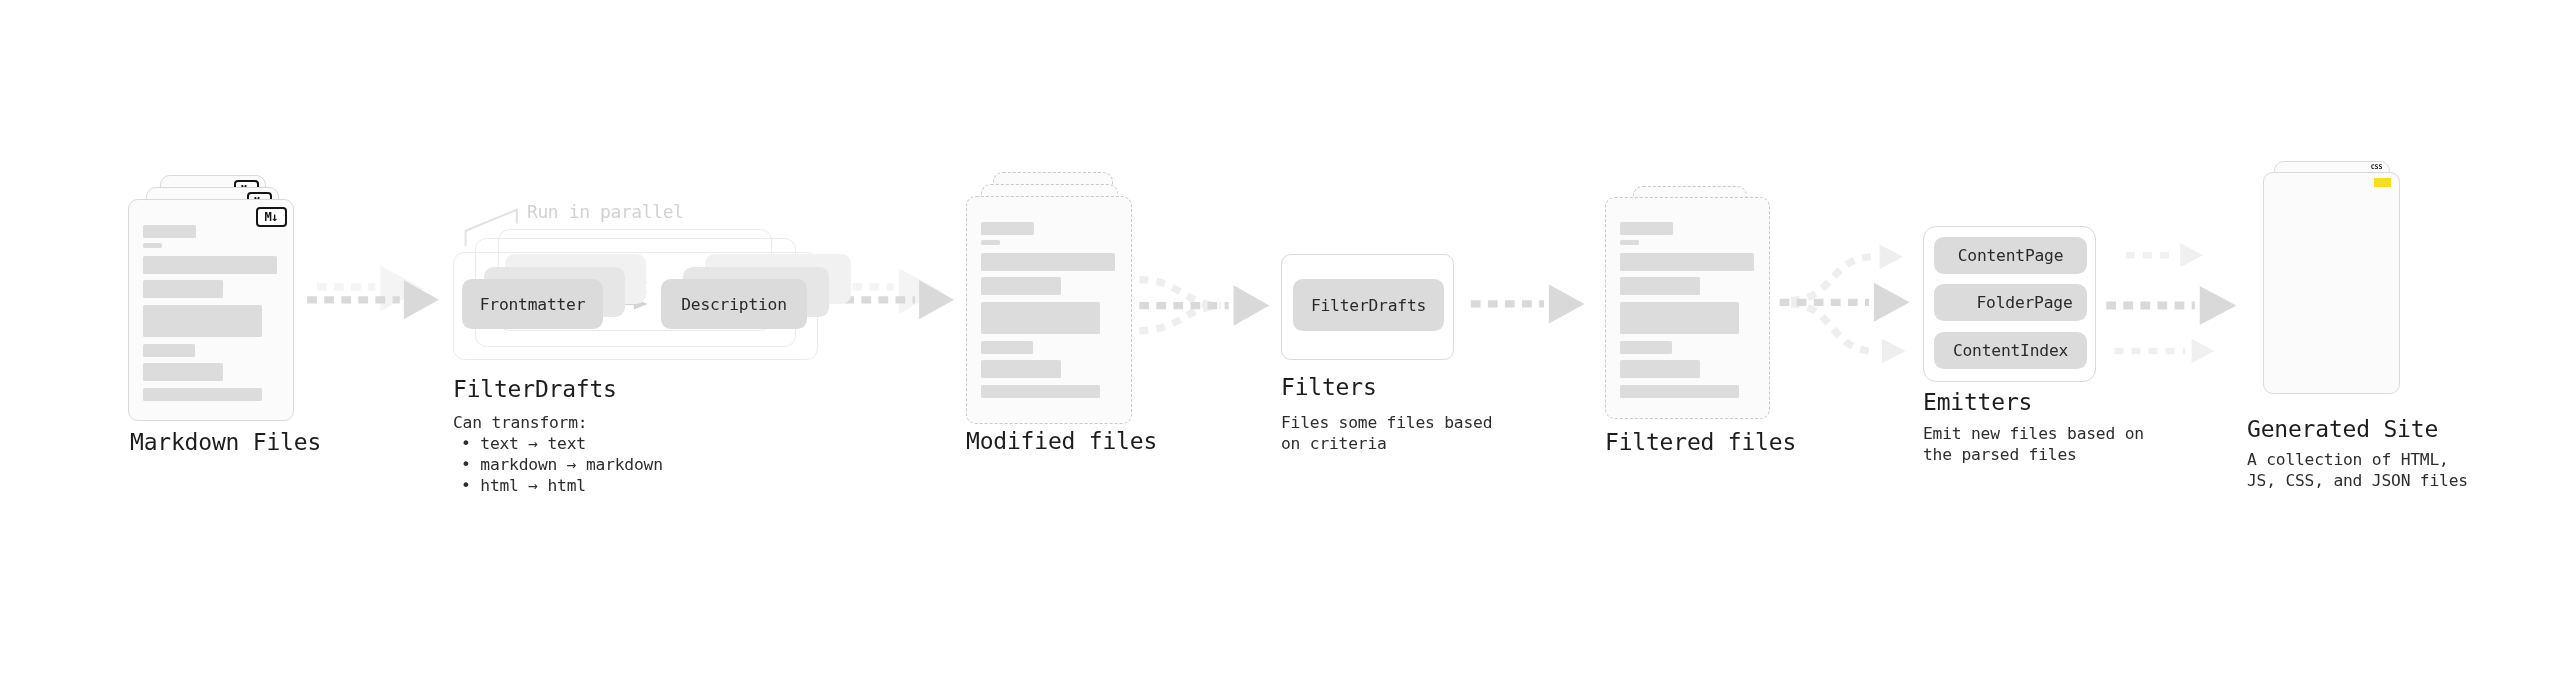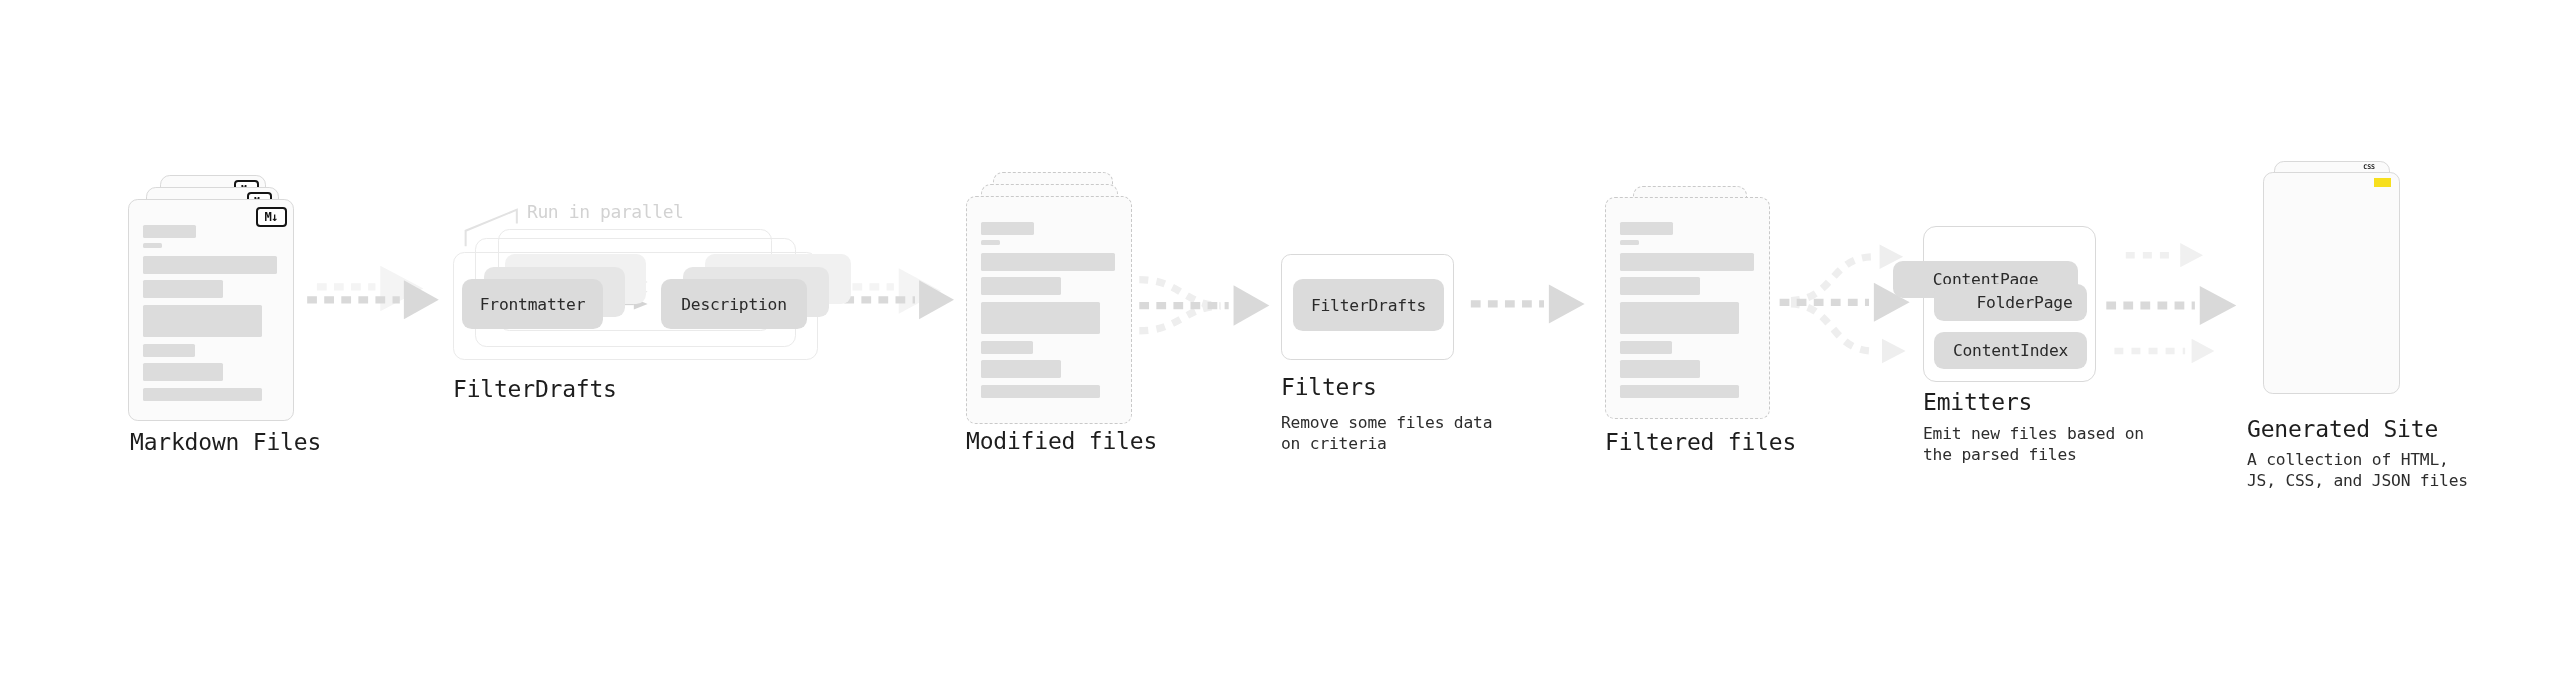--- a/index.html
+++ b/index.html
@@ -24,21 +24,21 @@
   .b6{top:119px;width:52px;height:13px;}
   .b7{top:138px;width:80px;height:18px;}
   .b8{top:163px;width:119px;height:13px;}
 
   
   .md-badge{position:absolute;right:6.5px;top:6.5px;width:31px;height:20.3px;background:#ffffff;
     border:2.4px solid #151515;border-radius:4.1px;display:flex;align-items:center;justify-content:center;
     font-weight:bold;font-size:12.2px;letter-spacing:-0.8px;color:#151515;}
   .md-badge.sm{right:6.5px;top:4.1px;width:25px;height:18px;border-width:2px;font-size:9.8px;}
   .js-badge{position:absolute;right:8.1px;top:4.9px;width:17px;height:9px;background:#f7df1e;}
-  .css-badge{position:absolute;right:14px;top:2.4px;width:21px;text-align:right;font-size:6.5px;
+  .css-badge{position:absolute;right:2px;top:2.4px;width:21px;text-align:center;font-size:6.5px;
     font-weight:bold;color:#151515;border-bottom:2.4px solid #2962ff;line-height:7.3px;}
   .h5-logo{position:absolute;right:8.1px;top:5.7px;width:29px;text-align:center;}
   .h5-label{font-size:7.3px;font-weight:bold;letter-spacing:1.2px;color:#151515;line-height:8.1px;}
   .h5-shield{width:20.3px;height:22px;margin:0.8px auto 0;background:#e8512e;color:#ffffff;
     clip-path:polygon(0% 0%,100% 0%,91% 85%,50% 100%,9% 85%);
     display:flex;align-items:center;justify-content:center;font-size:12.2px;font-weight:bold;}
 
   
   .obox{position:absolute;border:1.6px solid #eaeaea;border-radius:11.4px;background:transparent;}
   .obox.strong{border-color:#d9d9d9;border-radius:11.4px;background:#ffffff;}
@@ -145,20 +145,26 @@
   <div class="obox" style="left:498px;top:229px;width:274px;height:102px;"></div>
   <div class="obox" style="left:475px;top:238px;width:321px;height:109px;"></div>
   <div class="obox" style="left:453px;top:252px;width:365px;height:108px;"></div>
   <div class="ghost2" style="left:505px;top:254px;width:141px;height:50px;"></div>
   <div class="ghost1" style="left:484px;top:267px;width:141px;height:50px;"></div>
   <div class="ghost2" style="left:705px;top:254px;width:146px;height:50px;"></div>
   <div class="ghost1" style="left:683px;top:267px;width:146px;height:50px;"></div>
   <div class="pill" style="left:462px;top:279px;width:141px;height:50px;">Frontmatter</div>
   <div class="pill" style="left:661px;top:279px;width:146px;height:50px;">Description</div>
   <div class="title" style="left:453px;top:375px;">FilterDrafts</div>
+  <div class="cap" style="left:453px;top:412px;">
+    <div>Can transform:</div>
+    <div class="indent">• text → text</div>
+    <div class="indent">• markdown → markdown</div>
+    <div class="indent">• html → html</div>
+  </div>
 
   <div class="stack" style="left:966px;top:172px;width:187px;height:254px;">
     <div class="doc dashed" style="left:27px;top:0;width:120px;height:222px;"></div>
     <div class="doc dashed" style="left:15.4px;top:12.2px;width:137px;height:222px;"></div>
     <div class="doc dashed" style="left:0;top:24.4px;width:166px;height:228px;">
       <div class="bars">
         <i class="bar b1"></i>
         <i class="bar b2"></i>
         <i class="bar b3"></i>
         <i class="bar b4"></i>
@@ -168,21 +174,21 @@
         <i class="bar b8"></i>
       </div>
     </div>
   </div>
   <div class="title" style="left:966px;top:427px;">Modified files</div>
 
   <div class="obox strong" style="left:1281px;top:254px;width:173px;height:106px;border-radius:9.8px;"></div>
   <div class="pill" style="left:1293px;top:279px;width:151px;height:52px;">FilterDrafts</div>
   <div class="title" style="left:1281px;top:373px;">Filters</div>
   <div class="cap" style="left:1281px;top:412px;">
-    <div>Remove some files data</div>
+    <div>Files some files based</div>
     <div>on criteria</div>
   </div>
 
   <div class="stack" style="left:1605px;top:186px;width:187px;height:240px;">
     <div class="doc dashed" style="left:28.4px;top:0;width:114px;height:222px;"></div>
     <div class="doc dashed" style="left:0;top:10.6px;width:165px;height:222px;">
       <div class="bars">
         <i class="bar b1"></i>
         <i class="bar b2"></i>
         <i class="bar b3"></i>
@@ -190,21 +196,21 @@
         <i class="bar b5"></i>
         <i class="bar b6"></i>
         <i class="bar b7"></i>
         <i class="bar b8"></i>
       </div>
     </div>
   </div>
   <div class="title" style="left:1605px;top:428px;">Filtered files</div>
 
   <div class="obox strong" style="left:1923px;top:226px;width:173px;height:156px;border-radius:13px;"></div>
-  <div class="pill" style="left:1893px;top:237px;width:185px;height:37px;margin-top:24px;">ContentPage</div>
+  <div class="pill" style="left:1934px;top:237px;width:153px;height:37px;">ContentPage</div>
   <div class="pill" style="left:1934px;top:284px;width:153px;height:37px;padding-left:28px;">FolderPage</div>
   <div class="pill" style="left:1934px;top:332px;width:153px;height:37px;">ContentIndex</div>
   <div class="title" style="left:1923px;top:388px;">Emitters</div>
   <div class="cap" style="left:1923px;top:423px;">
     <div>Emit new files based on</div>
     <div>the parsed files</div>
   </div>
 
   <div class="stack" style="left:2247px;top:161px;width:187px;height:260px;">
     <div class="doc" style="left:27px;top:0;width:116px;height:222px;">

